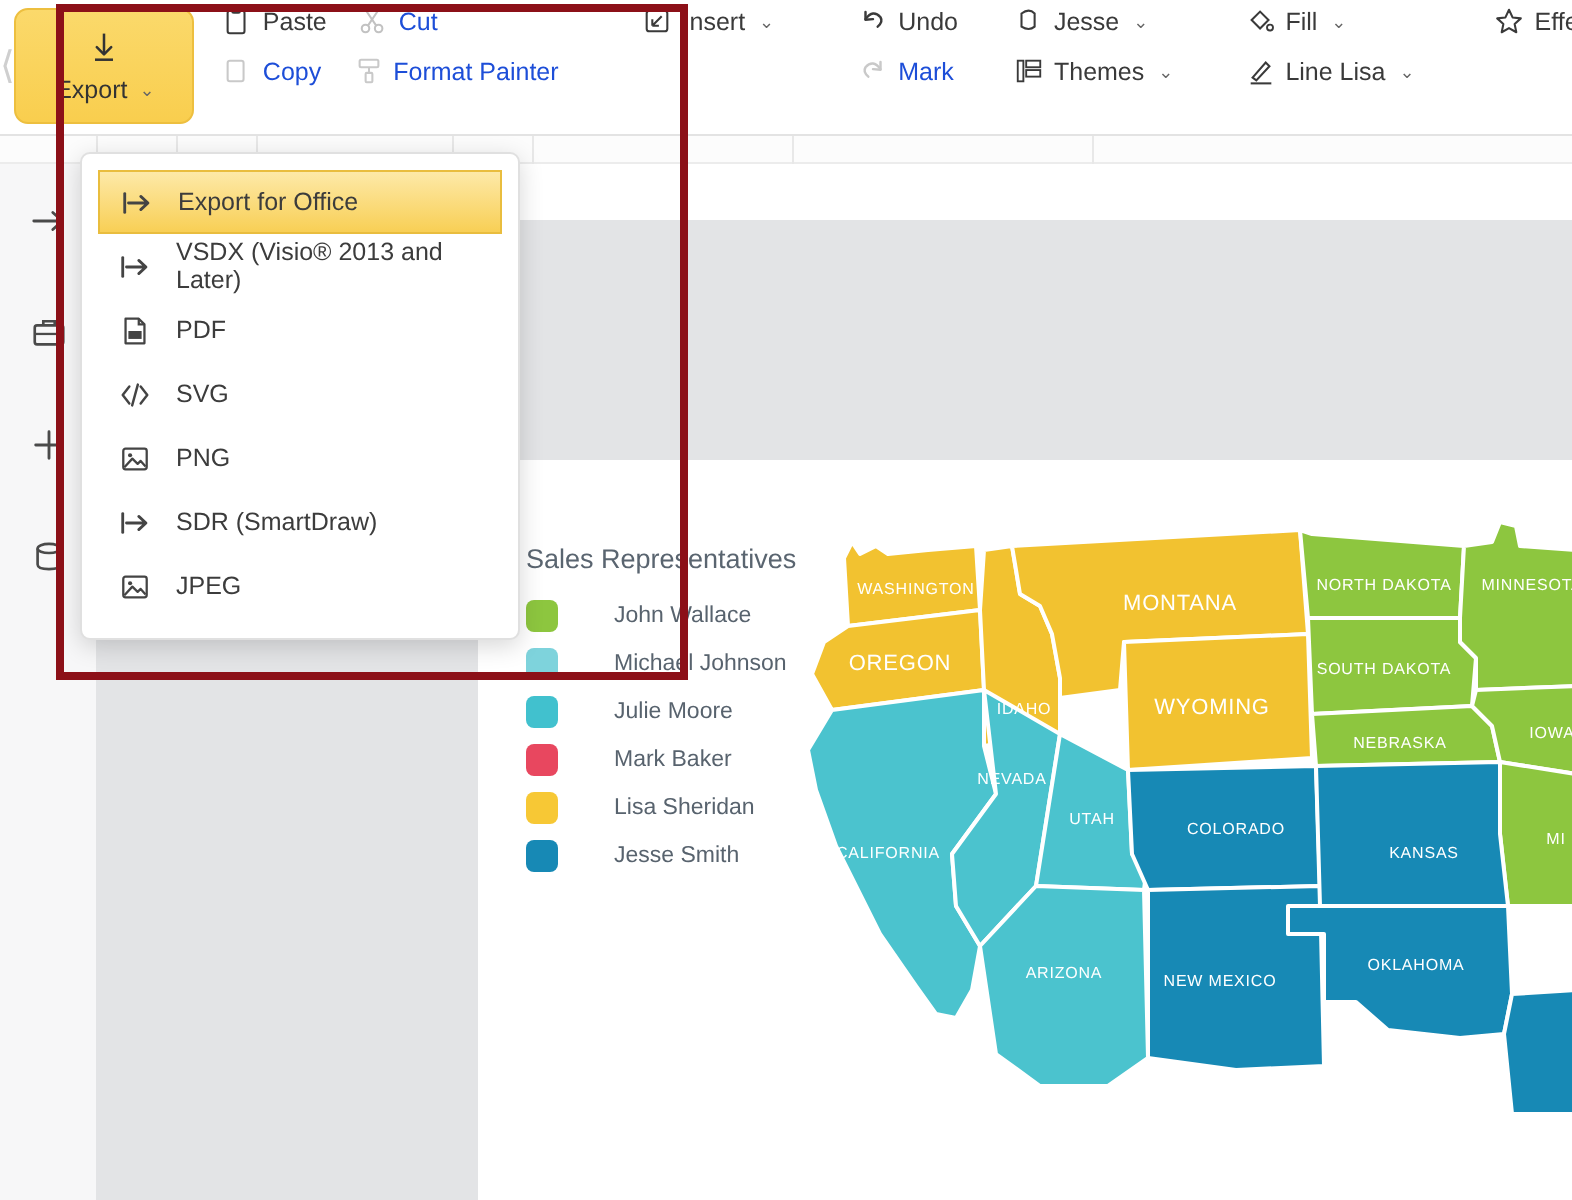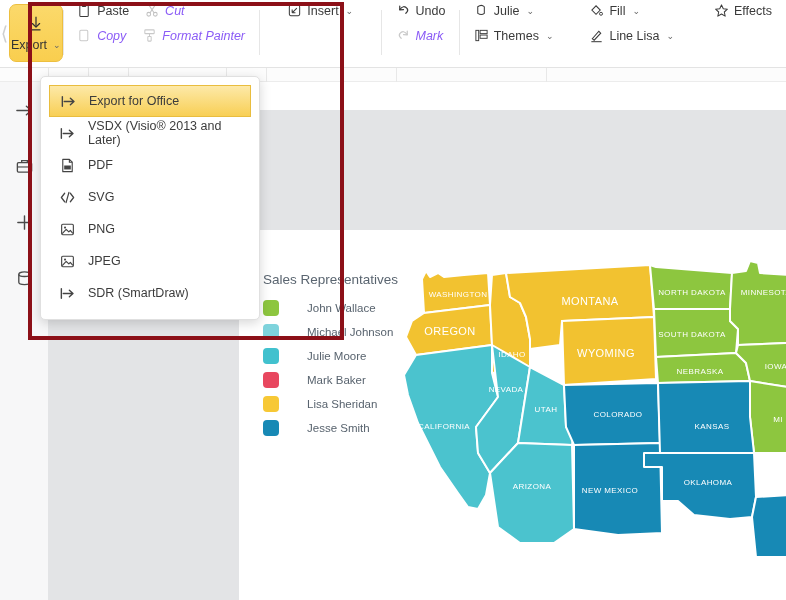--- a/index.html
+++ b/index.html
@@ -17,39 +17,39 @@
     position: absolute; left: 0; top: 0; width: 786px; height: 68px;
     background: #ffffff;
     border-bottom: 1px solid #e3e3e3;
     display: flex; align-items: stretch;
   }
   .collapse-arrow {
     width: 26px; display:flex; align-items:center; justify-content:center;
     color: #cfcfcf; font-size: 19px; line-height: 1;
   }
   .export-btn {
-    width: 54px; height: 58px; margin-top: 4px;
+    width: 90px; height: 58px; margin-top: 4px;
     background: linear-gradient(180deg,#FBD96B 0%,#F9CE4E 100%);
     border: 1px solid #EDBF3F; border-radius: 7px;
     display:flex; flex-direction:column; align-items:center; justify-content:center;
     gap: 5px; cursor:pointer;
   }
   .export-btn .dl-ico { width:18px; height:18px; }
   .export-btn .lbl { font-size: 12.5px; color:#333; display:flex; align-items:center; gap:4px; }
 
   .tb-sep { width:1px; background:#e6e6e6; margin: 10px 0 12px 0; align-self:stretch; }
 
   .tb-group { display:flex; flex-direction:column; padding: 0 6px; gap: 4px; }
   .tb-row { display:flex; align-items:center; }
   .tb-item {
     display:flex; align-items:center; gap:5px;
     padding: 3px 8px; font-size: 12.5px; color:#3a3a3a;
     cursor:pointer; border-radius:3px; white-space:nowrap;
   }
-  .tb-item.disabled { color:#8b5cf6; cursor:default;font-style:italic; }
+  .tb-item.disabled { color:#1d4ed8; cursor:default; }
   .tb-item .ico { width:15px; height:15px; flex:0 0 15px; display:block; }
   .caret { font-size: 9px; color:#666; margin-left:2px; }
 
   
   .second-strip {
     position:absolute; left:0; top:68px; width:786px; height:14px;
     background:#fcfcfc; border-bottom:1px solid #ececec;
   }
   .second-strip .divline { position:absolute; top:0; width:1px; height:14px; background:#e8e8e8; }
 
@@ -216,21 +216,21 @@
     </div>
 
     <div class="tb-sep"></div>
 
     <div class="tb-group">
       <div class="tb-row">
         <div class="tb-item">
           <svg class="ico" viewBox="0 0 16 16">
             <path d="M4 4 Q8 1 11 4 L11 11 Q8 13.5 4 11 Z" fill="none" stroke="#3a3a3a" stroke-width="1.1"></path>
           </svg>
-          <span>Julie</span>
+          <span>Jesse</span>
           <span class="caret">⌄</span>
         </div>
       </div>
       <div class="tb-row">
         <div class="tb-item">
           <svg class="ico" viewBox="0 0 16 16">
             <rect x="2" y="2.5" width="3" height="11" fill="none" stroke="#3a3a3a" stroke-width="1"></rect>
             <rect x="6.5" y="2.5" width="7.5" height="3.5" fill="none" stroke="#3a3a3a" stroke-width="1"></rect>
             <rect x="6.5" y="7.5" width="7.5" height="3.5" fill="none" stroke="#3a3a3a" stroke-width="1"></rect>
           </svg>
@@ -454,31 +454,31 @@
       <svg class="ico" viewBox="0 0 18 18">
         <rect x="2.8" y="3.5" width="12.4" height="11" rx="1.2" fill="none" stroke="#444" stroke-width="1.2"></rect>
         <circle cx="6.4" cy="7" r="1.1" fill="#444"></circle>
         <path d="M3.4 13.4 L7.6 8.8 L10.4 11.6 L12 10 L14.6 13" fill="none" stroke="#444" stroke-width="1.2" stroke-linejoin="round"></path>
       </svg>
       <span>PNG</span>
     </div>
 
     <div class="dd-item">
       <svg class="ico" viewBox="0 0 18 18">
+        <path d="M2.5 4 L2.5 14" stroke="#444" stroke-width="1.5" stroke-linecap="round"></path>
+        <path d="M4.5 9 L14.5 9 M11 5.5 L14.8 9 L11 12.5" stroke="#444" stroke-width="1.5" fill="none" stroke-linecap="round" stroke-linejoin="round"></path>
+      </svg>
+      <span>SDR (SmartDraw)</span>
+    </div>
+
+    <div class="dd-item">
+      <svg class="ico" viewBox="0 0 18 18">
         <rect x="2.8" y="3.5" width="12.4" height="11" rx="1.2" fill="none" stroke="#444" stroke-width="1.2"></rect>
         <circle cx="6.4" cy="7" r="1.1" fill="#444"></circle>
         <path d="M3.4 13.4 L7.6 8.8 L10.4 11.6 L12 10 L14.6 13" fill="none" stroke="#444" stroke-width="1.2" stroke-linejoin="round"></path>
       </svg>
       <span>JPEG</span>
     </div>
-
-    <div class="dd-item">
-      <svg class="ico" viewBox="0 0 18 18">
-        <path d="M2.5 4 L2.5 14" stroke="#444" stroke-width="1.5" stroke-linecap="round"></path>
-        <path d="M4.5 9 L14.5 9 M11 5.5 L14.8 9 L11 12.5" stroke="#444" stroke-width="1.5" fill="none" stroke-linecap="round" stroke-linejoin="round"></path>
-      </svg>
-      <span>SDR (SmartDraw)</span>
-    </div>
   </div>
 
   <div class="annot"></div>
 
 </div>
 
 </body></html>

